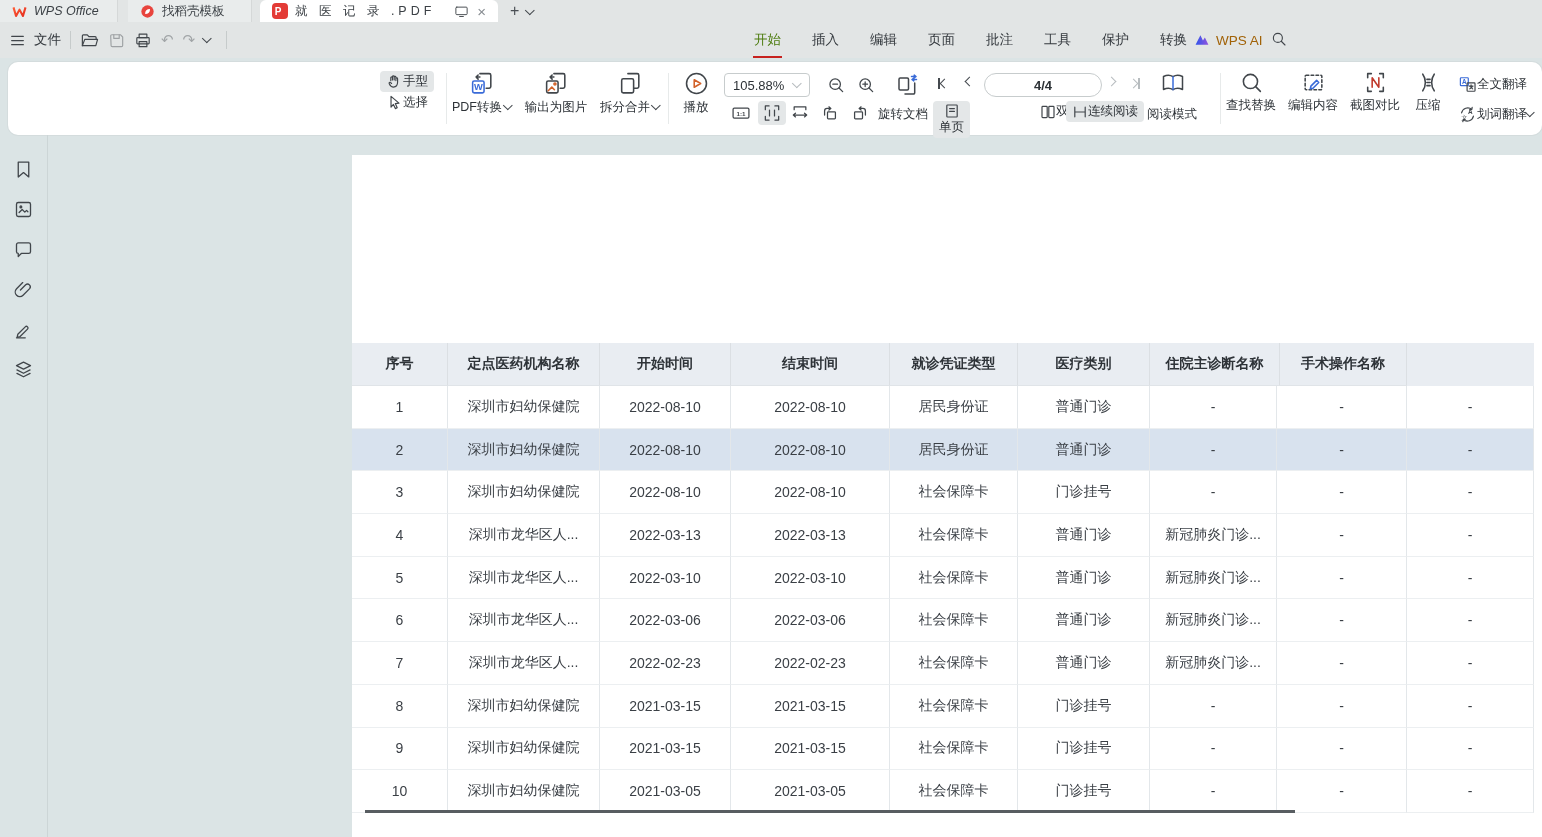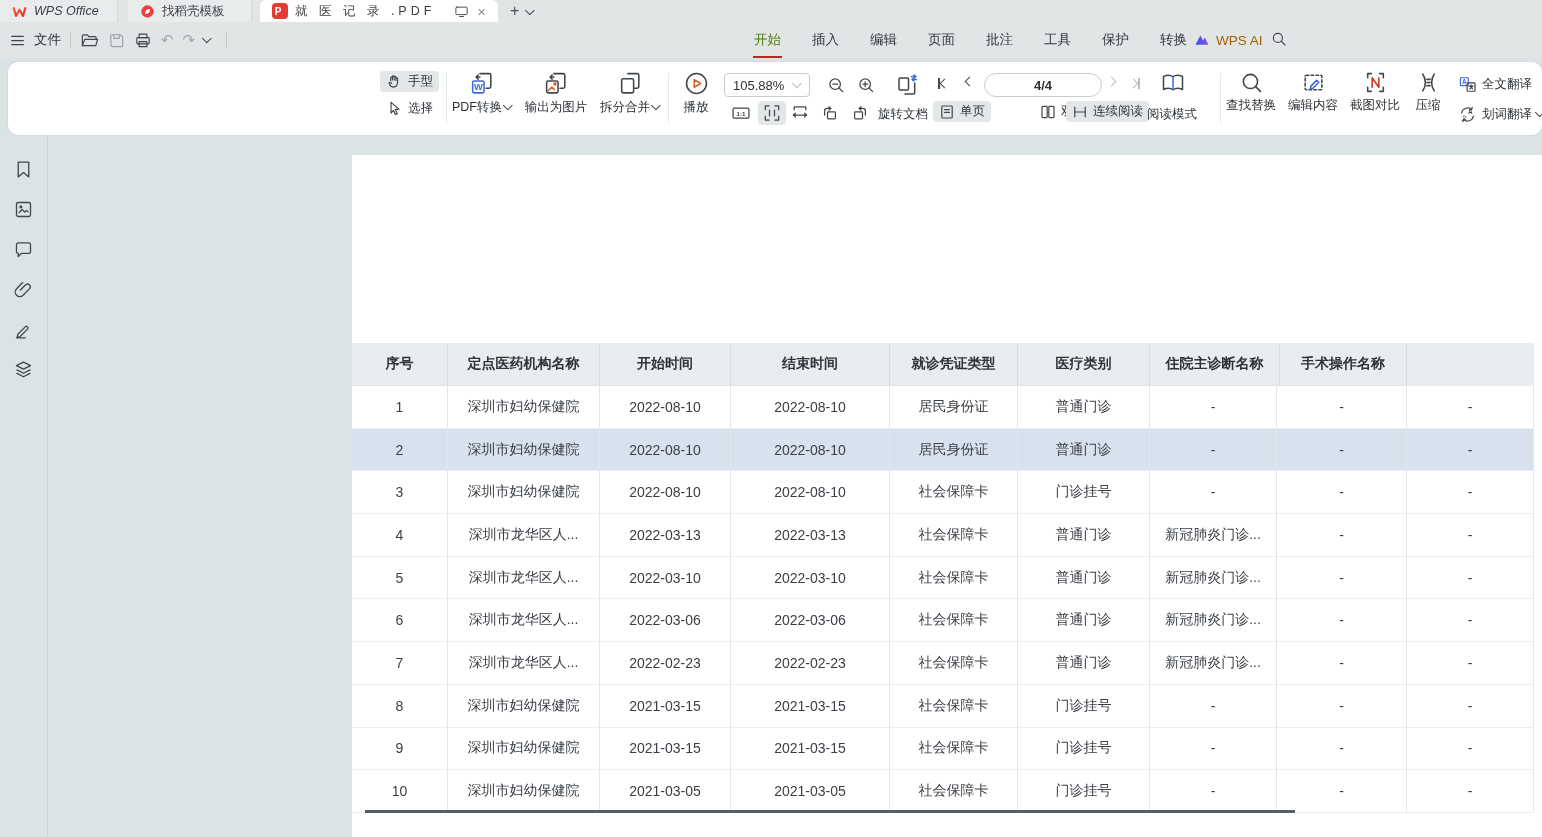--- a/index.html
+++ b/index.html
@@ -28,21 +28,21 @@
   .mb-search { position:absolute; left:1270px; top:8px; }
   .vsep { width:1px; height:18px; background:#c6cbcb; }
   .gicon { display:inline-flex; align-items:center; justify-content:center; }
   .dim { opacity:.42; }
   .uglyph { font-family:"DejaVu Sans",sans-serif; font-size:15px; color:#4a4f54; }
 
   
   .ribbon { position:absolute; left:8px; top:62px; width:1534px; height:73px; background:#ffffff; border-radius:10px; box-shadow:0 0 0 1px rgba(0,0,0,0.03); }
   .ab { position:absolute; }
   .rlabel { font-size:12.5px; color:#2d3237; white-space:nowrap; }
-  .toolbtn { display:flex; align-items:center; gap:5px; padding:2px 6px; border-radius:4px; }
+  .toolbtn { display:flex; align-items:center; padding:2px 6px; border-radius:4px; }
   .toolbtn.on { background:#e4e7e8; }
   .bigtool { display:flex; flex-direction:column; align-items:center; gap:2px; }
   .vdiv { position:absolute; top:11px; height:51px; width:1px; background:#e7eaea; }
   .chv { display:inline-block; width:7px; height:7px; border-left:1.5px solid #44494e; border-bottom:1.5px solid #44494e; }
   .chv.down { transform:rotate(-45deg) translate(1px,-2px); }
   .chv.left { transform:rotate(45deg); }
   .chv.right { transform:rotate(225deg); }
   .chv.gray { border-color:#b7bcbf; }
   .navbar1 { width:1.6px; height:11px; background:#44494e; display:inline-block; }
   .navbar1.gray { background:#b7bcbf; }
@@ -203,21 +203,21 @@
     <div class="toolbtn on">
       <span class="gicon">
         <svg width="17" height="17" viewBox="0 0 22 22">
             <g class="s">
               <path d="M6.2 10 V6.2 a1.1 1.1 0 0 1 2.2 0 V9 M8.4 9 V4.9 a1.1 1.1 0 0 1 2.2 0 V9 M10.6 9 V5.4 a1.1 1.1 0 0 1 2.2 0 V9.6 M12.8 9.8 V7.4 a1.1 1.1 0 0 1 2.2 0 v4.4 c0 3.6-2.1 6.4-5.4 6.4 c-2.7 0-4-1.5-5.4-4.4 c-.6-1.3.8-2.4 1.8-1.4 l1.2 1.2"></path>
             </g>
           </svg>
       </span>
       <span class="rlabel">手型</span>
     </div>
-    <div class="toolbtn" style="margin-top:6px;">
+    <div class="toolbtn" style="">
       <span class="gicon">
         <svg width="17" height="17" viewBox="0 0 22 22">
             <g class="s">
               <path d="M6.5 3 L16.8 11.8 l-4.8.6 2.5 5.4 -2.4 1.1 -2.5-5.4 -3.1 3.4 z"></path>
             </g>
           </svg>
       </span>
       <span class="rlabel">选择</span>
     </div>
   </div>
@@ -359,21 +359,21 @@
     <span>4/4</span>
   </div>
   <span class="ab gicon" style="left:1100px; top:16px;">
       <span class="chv right gray"></span>
     </span>
   <span class="ab gicon" style="left:1122px; top:16px; gap:1px;">
       <span class="chv right gray"></span>
       <span class="navbar1 gray"></span>
     </span>
 
-  <div class="ab toolbtn on" style="left:925px; top:39px;">
+  <div class="ab toolbtn on" style="left:925px; top:39px;flex-direction:column;">
     <span class="gicon">
       <svg width="16" height="16" viewBox="0 0 20 20">
           <g class="s">
             <rect x="3.5" y="2.5" width="13" height="15" rx="1"></rect>
             <path d="M7 7 h6 M7 10.5 h6"></path>
           </g>
         </svg>
     </span>
     <span class="rlabel">单页</span>
   </div>

